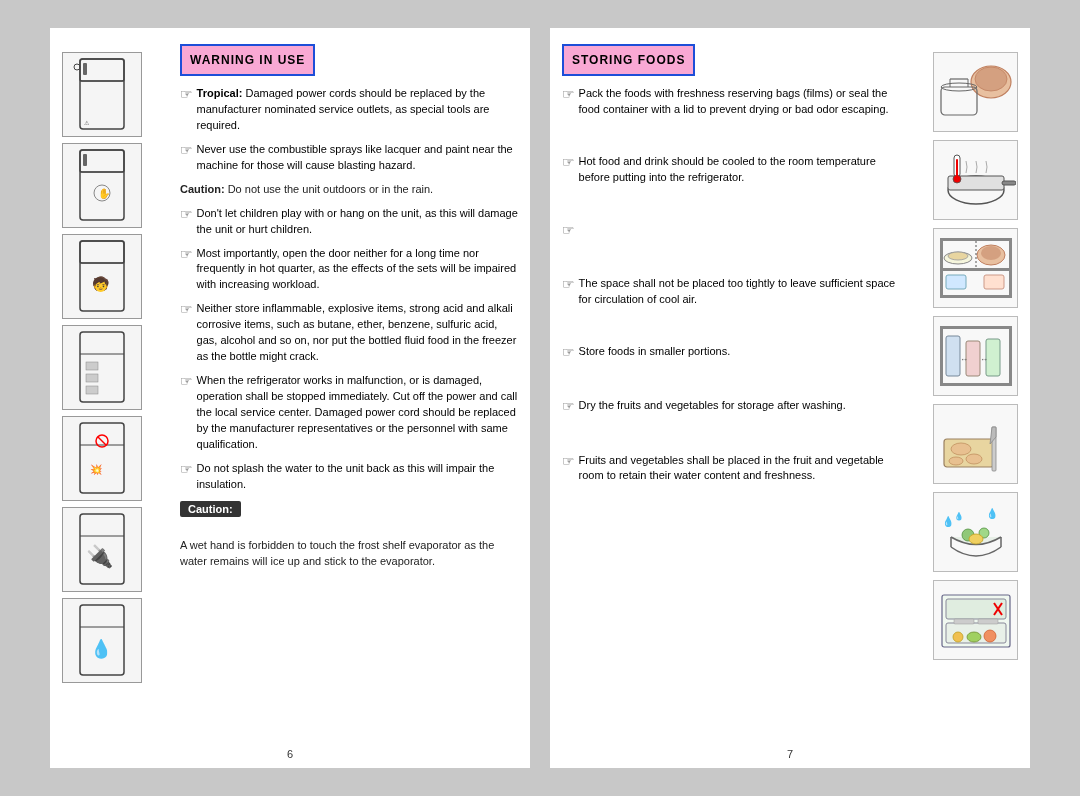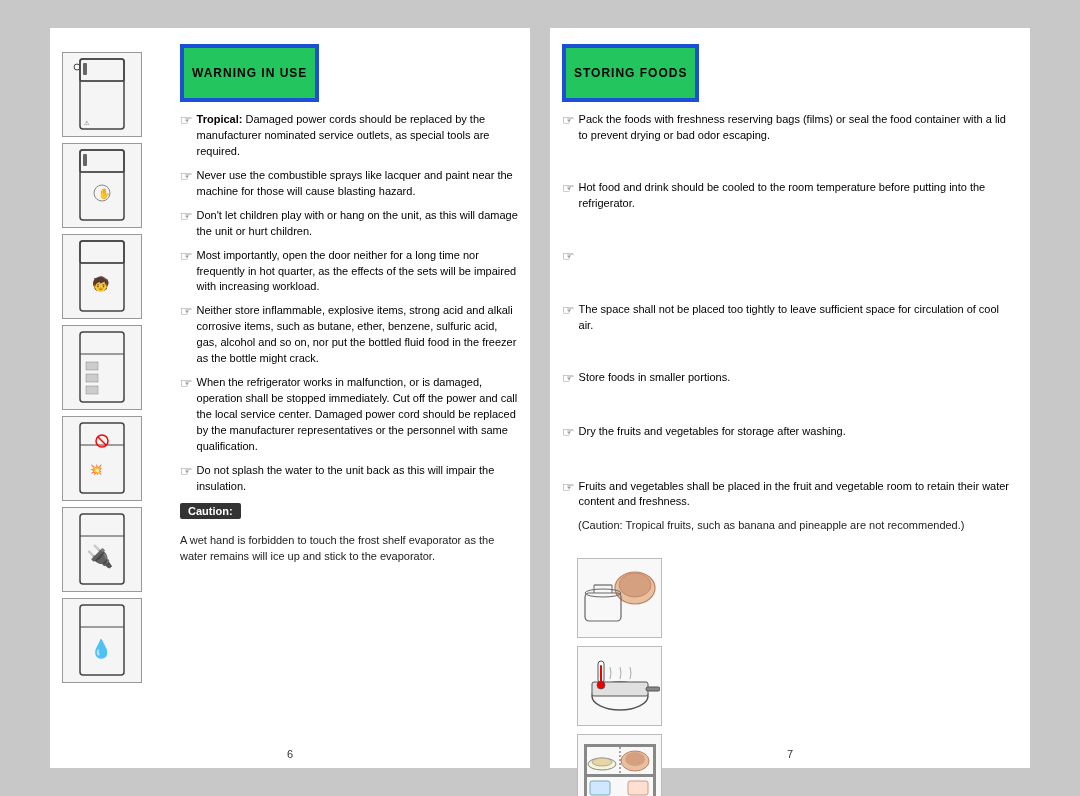--- a/index.html
+++ b/index.html
@@ -28,29 +28,29 @@
     }
     .page-left {
       margin-right: 8px;
       display: flex;
       flex-direction: row;
       gap: 0;
     }
     .page-right {
       margin-left: 12px;
       display: flex;
-      flex-direction: column;
+      flex-direction: row;
       gap: 8px;
     }
     .section-header {
-      background: #22c55e;
-      border: 4px solid #1d4ed8;
+      background: #f9a8d4;
+      border: 2px solid #1d4ed8;
       font-weight: bold;
       font-size: 12px;
-      padding: 18px 8px;
+      padding: 7px 8px;
       letter-spacing: 1px;
       margin-bottom: 10px;
       display: inline-block;
     }
     .left-images {
       width: 110px;
       min-width: 110px;
       display: flex;
       flex-direction: column;
       gap: 2px;
@@ -225,20 +225,23 @@
 
       
 
       
       <div class="para-bullet">
         <span class="bullet-icon">☞</span>
         <span>Never use the combustible sprays like lacquer and paint near the machine for those will cause blasting hazard.</span>
       </div>
 
       
+      <div class="para">
+        <span class="bold">Caution:</span> Do not use the unit outdoors or in the rain.
+      </div>
 
       
       <div class="para-bullet">
         <span class="bullet-icon">☞</span>
         <span>Don't let children play with or hang on the unit, as this will damage the unit or hurt children.</span>
       </div>
 
       
       <div class="para-bullet">
         <span class="bullet-icon">☞</span>
@@ -261,21 +264,21 @@
 
       
       <div class="para-bullet">
         <span class="bullet-icon">☞</span>
         <span>Do not splash the water to the unit back as this will impair the insulation.</span>
       </div>
 
       
       <div style="margin-top:6px;">
         <span class="caution-box">Caution:</span>
-        <div class="para" style="margin-top:10px;">
+        <div class="para" style="margin-top:17px;">
           A wet hand is forbidden to touch the frost shelf evaporator as the water remains will ice up and stick to the evaporator.
         </div>
       </div>
     </div>
 
     <span class="page-num page-num-left">6</span>
   </div>
 
   <div class="page page-right">
 
@@ -329,23 +332,20 @@
 
       <div style="height:28px;"></div>
 
       
       <div class="para-bullet">
         <span class="bullet-icon">☞</span>
         <span>Fruits and vegetables shall be placed in the fruit and vegetable room to retain their water content and freshness.</span>
       </div>
 
       
-      <div class="para" style="margin-left:16px;">
-        (Caution: Tropical fruits, such as banana and pineapple are not recommended.)
-      </div>
     </div>
 
     <div class="right-images">
 
       <div class="food-icon">
         <svg width="80" height="70" viewBox="0 0 80 70">
 
           <ellipse cx="55" cy="25" rx="20" ry="16" fill="#e8c0a0" stroke="#c08060" stroke-width="1.2"></ellipse>
           <ellipse cx="55" cy="22" rx="16" ry="12" fill="#d4a080" stroke="#c08060" stroke-width="0.8"></ellipse>
 

